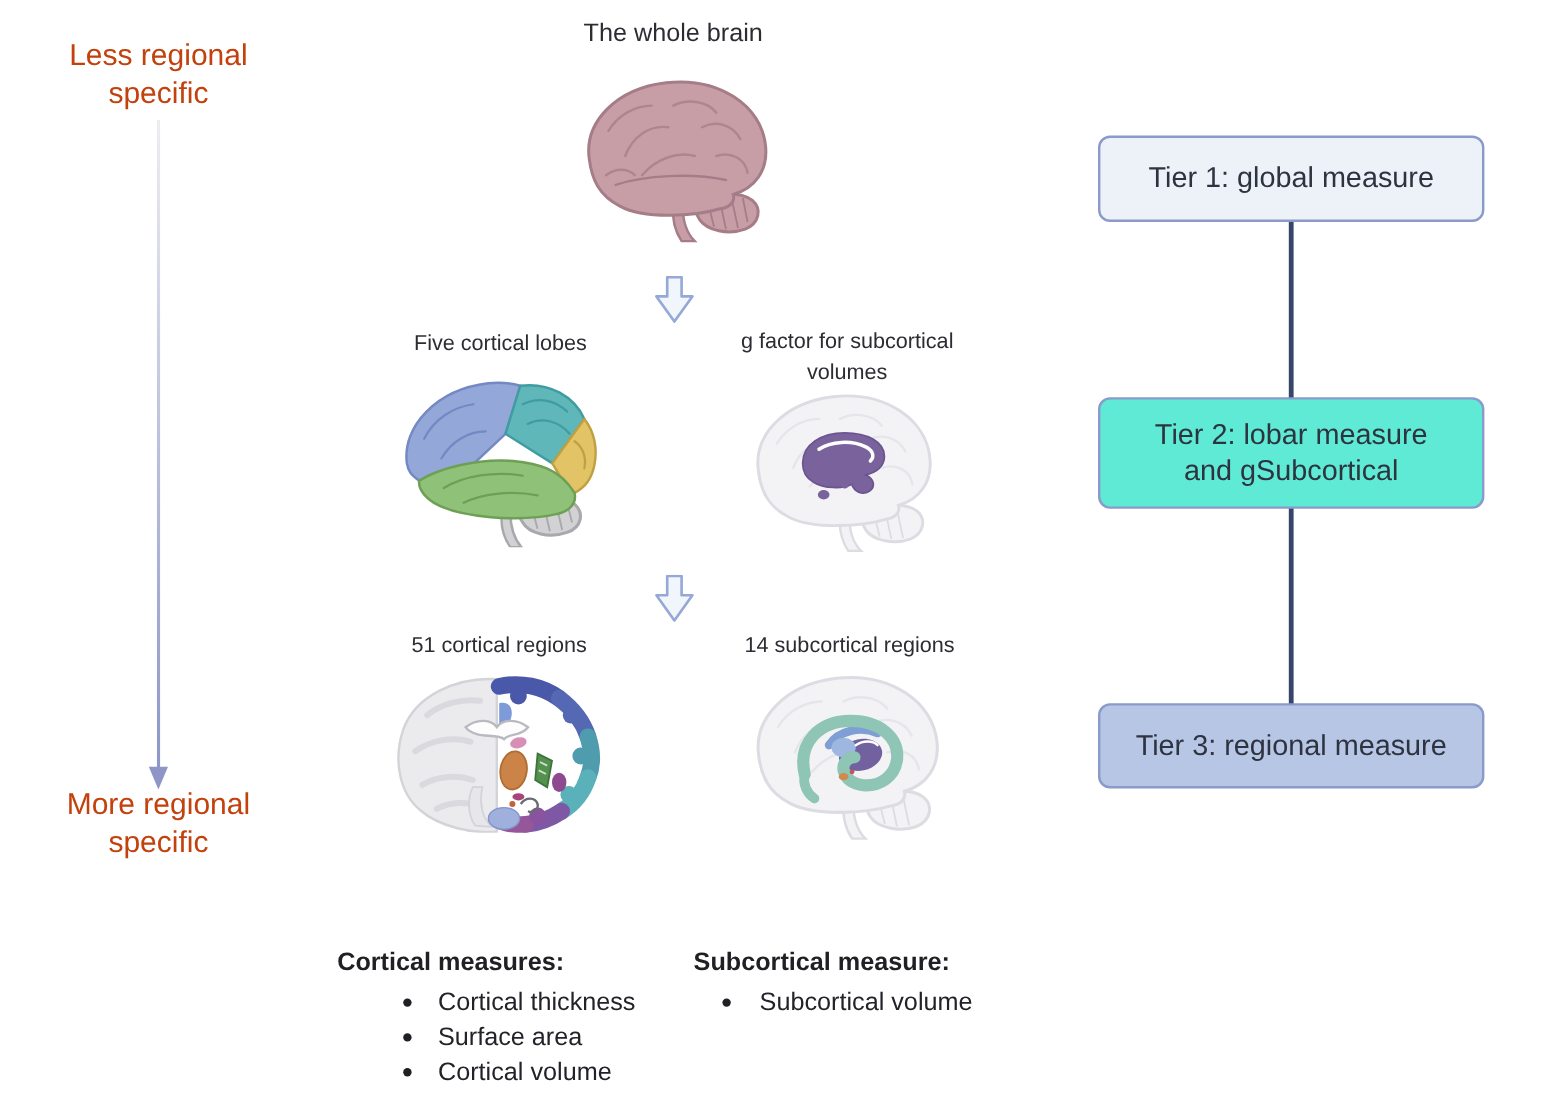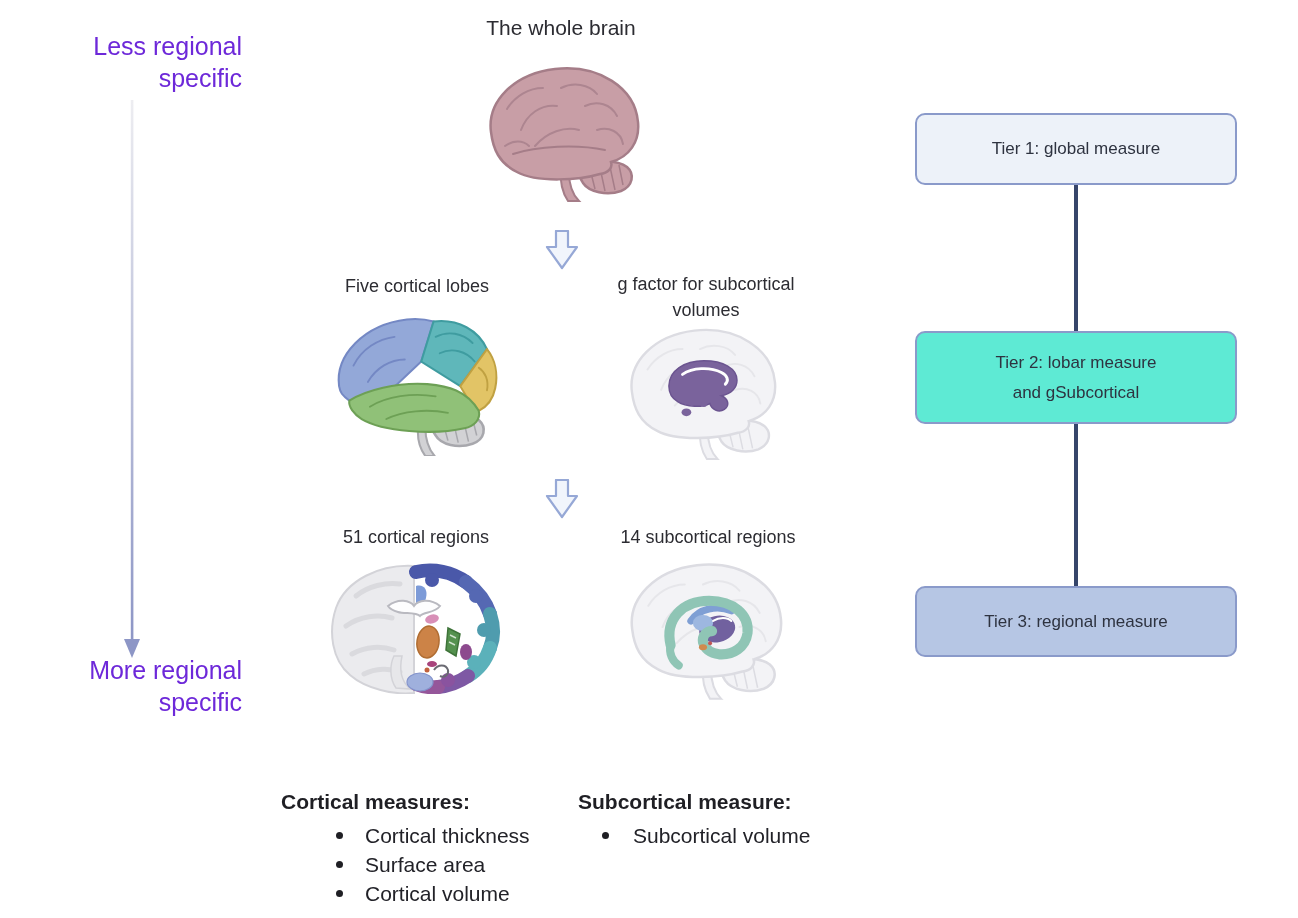--- a/index.html
+++ b/index.html
@@ -2,29 +2,29 @@
 <html><head>
 <meta charset="utf-8">
 <style>
   html,body{margin:0;padding:0;background:#ffffff;}
   .canvas{
     position:relative;width:1298px;height:918px;background:#ffffff;
     font-family:"Liberation Sans", sans-serif;color:#2e2e34;overflow:hidden;
   }
   .abs{position:absolute;}
   
-  .axis-label{width:220px;text-align:right;font-size:25px;line-height:32px;color:#6d28d9;}
+  .axis-label{width:220px;text-align:center;font-size:25px;line-height:32px;color:#c2410c;}
   
   .lvl-label{text-align:center;font-size:18px;line-height:26px;color:#2c2c32;}
   
   .tier-connector{left:1074px;top:150px;width:4px;height:470px;background:#36456a;z-index:0;}
   .tier-box{
     left:915px;width:322px;border:2.5px solid #8a9aca;border-radius:10px;
     display:flex;flex-direction:column;align-items:center;justify-content:center;
-    font-size:17px;line-height:30px;color:#2e3340;text-align:center;z-index:1;box-sizing:border-box;
+    font-size:24px;line-height:30px;color:#2e3340;text-align:center;z-index:1;box-sizing:border-box;
   }
   .tier-1{top:113px;height:72px;background:#edf2f9;}
   .tier-2{top:331px;height:93px;background:#5eead4;}
   .tier-3{top:586px;height:71px;background:#b6c6e4;}
   
   .measure-block{font-size:21px;color:#222228;}
   .measure-title{font-weight:bold;margin:0 0 7px 0;color:#1f1f24;}
   .measure-list{margin:0;padding:0;list-style:none;}
   .measure-list li{position:relative;line-height:29px;}
   .cortical-list li{padding-left:84px;}

